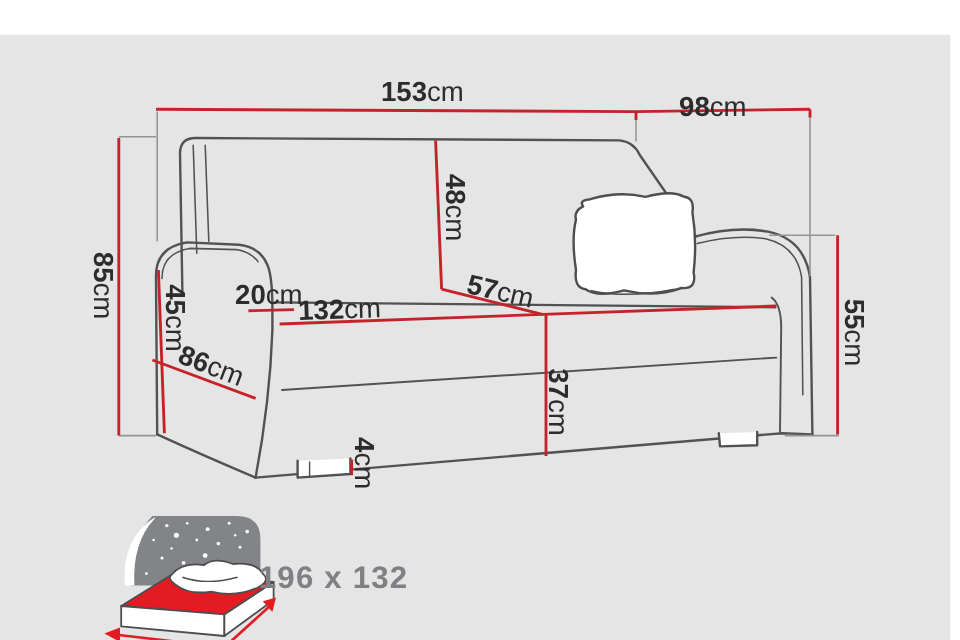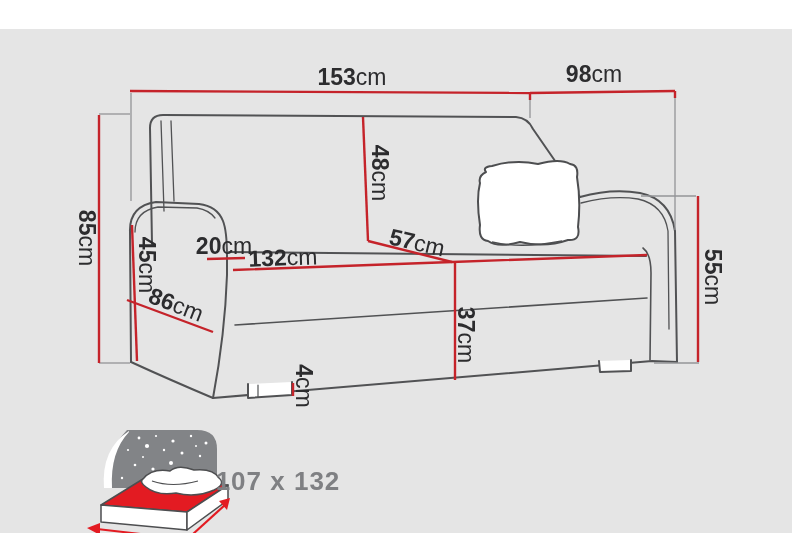--- a/index.html
+++ b/index.html
@@ -119,27 +119,27 @@
         <path d="M97,500 L184,510" fill="none"></path>
         <path d="M100,494 L87,499 L100,506 Z" stroke="none"></path>
         <path d="M181,504 L194,511 L180,515 Z" stroke="none"></path>
         <path d="M193,505 L226,475" fill="none"></path>
         <path d="M219,472 L230,469 L227,481 Z" stroke="none"></path>
       </g>
     </g>
   </svg>
 
   <div class="dim r0" style="left:352px;top:48px"><span class="num">153</span><span class="unit">cm</span></div>
-  <div class="dim r0" style="left:594px;top:45px"><span class="num">98</span><span class="unit">cm</span></div>
+  <div class="dim r0" style="left:594px;top:60px"><span class="num">98</span><span class="unit">cm</span></div>
   <div class="dim r90" style="left:86px;top:209px"><span class="num">85</span><span class="unit">cm</span></div>
   <div class="dim r90" style="left:379px;top:144px"><span class="num">48</span><span class="unit">cm</span></div>
   <div class="dim r90" style="left:146px;top:236px"><span class="num">45</span><span class="unit">cm</span></div>
   <div class="dim r0" style="left:224px;top:217px"><span class="num">20</span><span class="unit">cm</span></div>
   <div class="dim rm2" style="left:283px;top:229px"><span class="num">132</span><span class="unit">cm</span></div>
   <div class="dim r13" style="left:417px;top:214px"><span class="num">57</span><span class="unit">cm</span></div>
   <div class="dim r21" style="left:176px;top:276px"><span class="num">86</span><span class="unit">cm</span></div>
   <div class="dim r90" style="left:712px;top:248px"><span class="num">55</span><span class="unit">cm</span></div>
   <div class="dim r90" style="left:465px;top:306px"><span class="num">37</span><span class="unit">cm</span></div>
   <div class="dim r90" style="left:303px;top:357px"><span class="num">4</span><span class="unit">cm</span></div>
 
-  <div class="sleep" style="left:278px;top:452px">107 x 132</div>
+  <div class="sleep" style="left:278px;top:452px">196 x 132</div>
 
 </div>
 
 </body></html>

